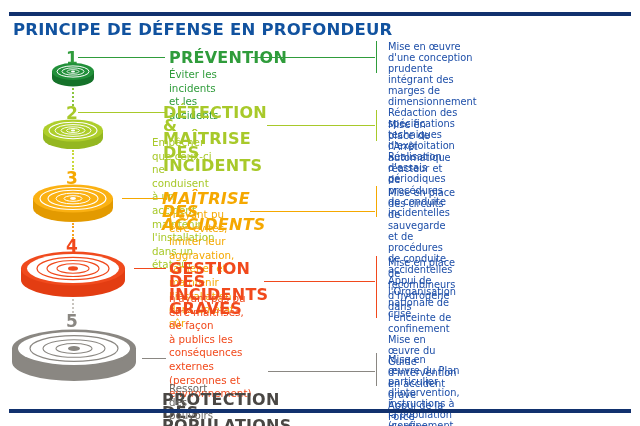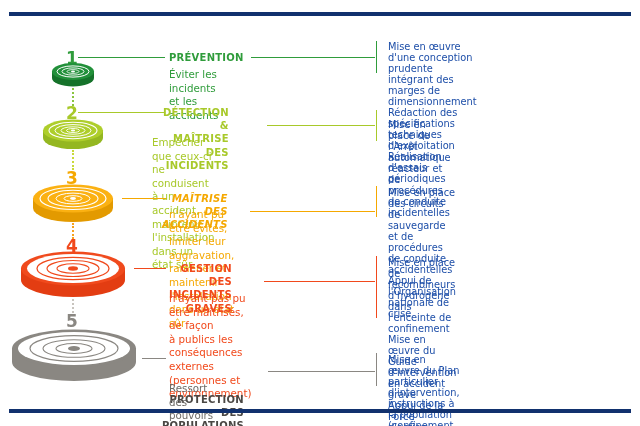--- a/index.html
+++ b/index.html
@@ -84,26 +84,25 @@
   .vbar {
     position: absolute;
     width: 0;
     border-left-width: 1.8px;
     border-left-style: solid;
   }
 
   
   .heading {
     position: absolute;
-    font-size: 10px;
+    font-size: 16px;
     font-weight: bold;
     line-height: 13.2px;
     letter-spacing: 0.25px;
     white-space: pre-line;
-    text-align: right;
   }
   .sub {
     position: absolute;
     font-size: 10.3px;
     line-height: 13.6px;
     white-space: pre-line;
   }
   .right-text {
     position: absolute;
     font-size: 9.8px;
@@ -113,20 +112,21 @@
     left: 388px;
   }
 </style>
 </head>
 <body>
 
 <div id="infographic">
 
   <div class="rule-top"></div>
 
+  <div class="title">PRINCIPE DE DÉFENSE EN PROFONDEUR</div>
 
   <div class="level">
     <div class="lvl-num" style="left:57px; top:50px; color:#2f9c3b;">1</div>
 
     <svg class="disc" style="left:46px; top:62px;" width="54" height="26" viewBox="0 0 54 26">
       <ellipse cx="27" cy="16" rx="21" ry="8.5" fill="#15722a"></ellipse>
       <rect x="6" y="9" width="42" height="7" fill="#15722a"></rect>
       <ellipse cx="27" cy="9.5" rx="21" ry="8.5" fill="#22903a"></ellipse>
       <ellipse cx="27" cy="9.5" rx="16" ry="5.6" fill="none" stroke="#ffffff" stroke-width="1"></ellipse>
       <ellipse cx="27" cy="9.5" rx="11" ry="3.6" fill="none" stroke="#ffffff" stroke-width="0.9"></ellipse>

